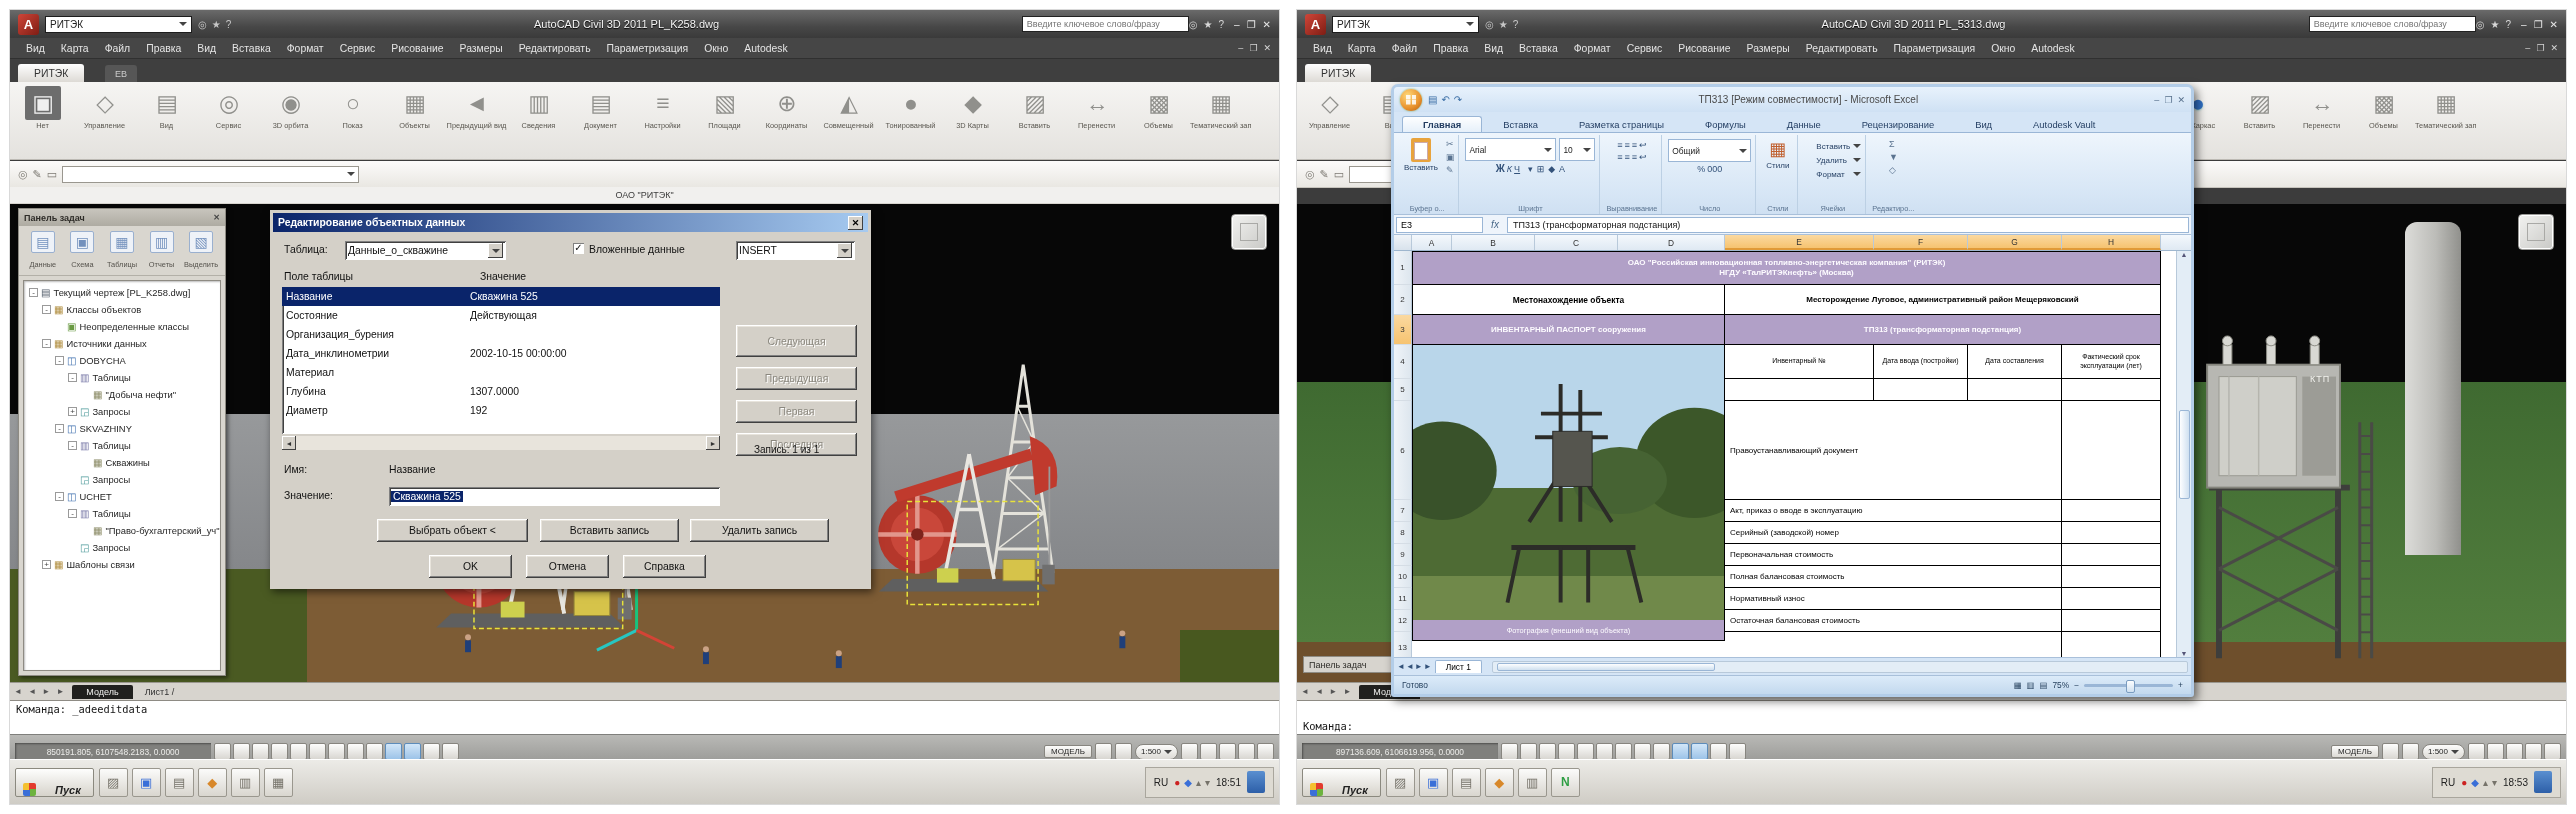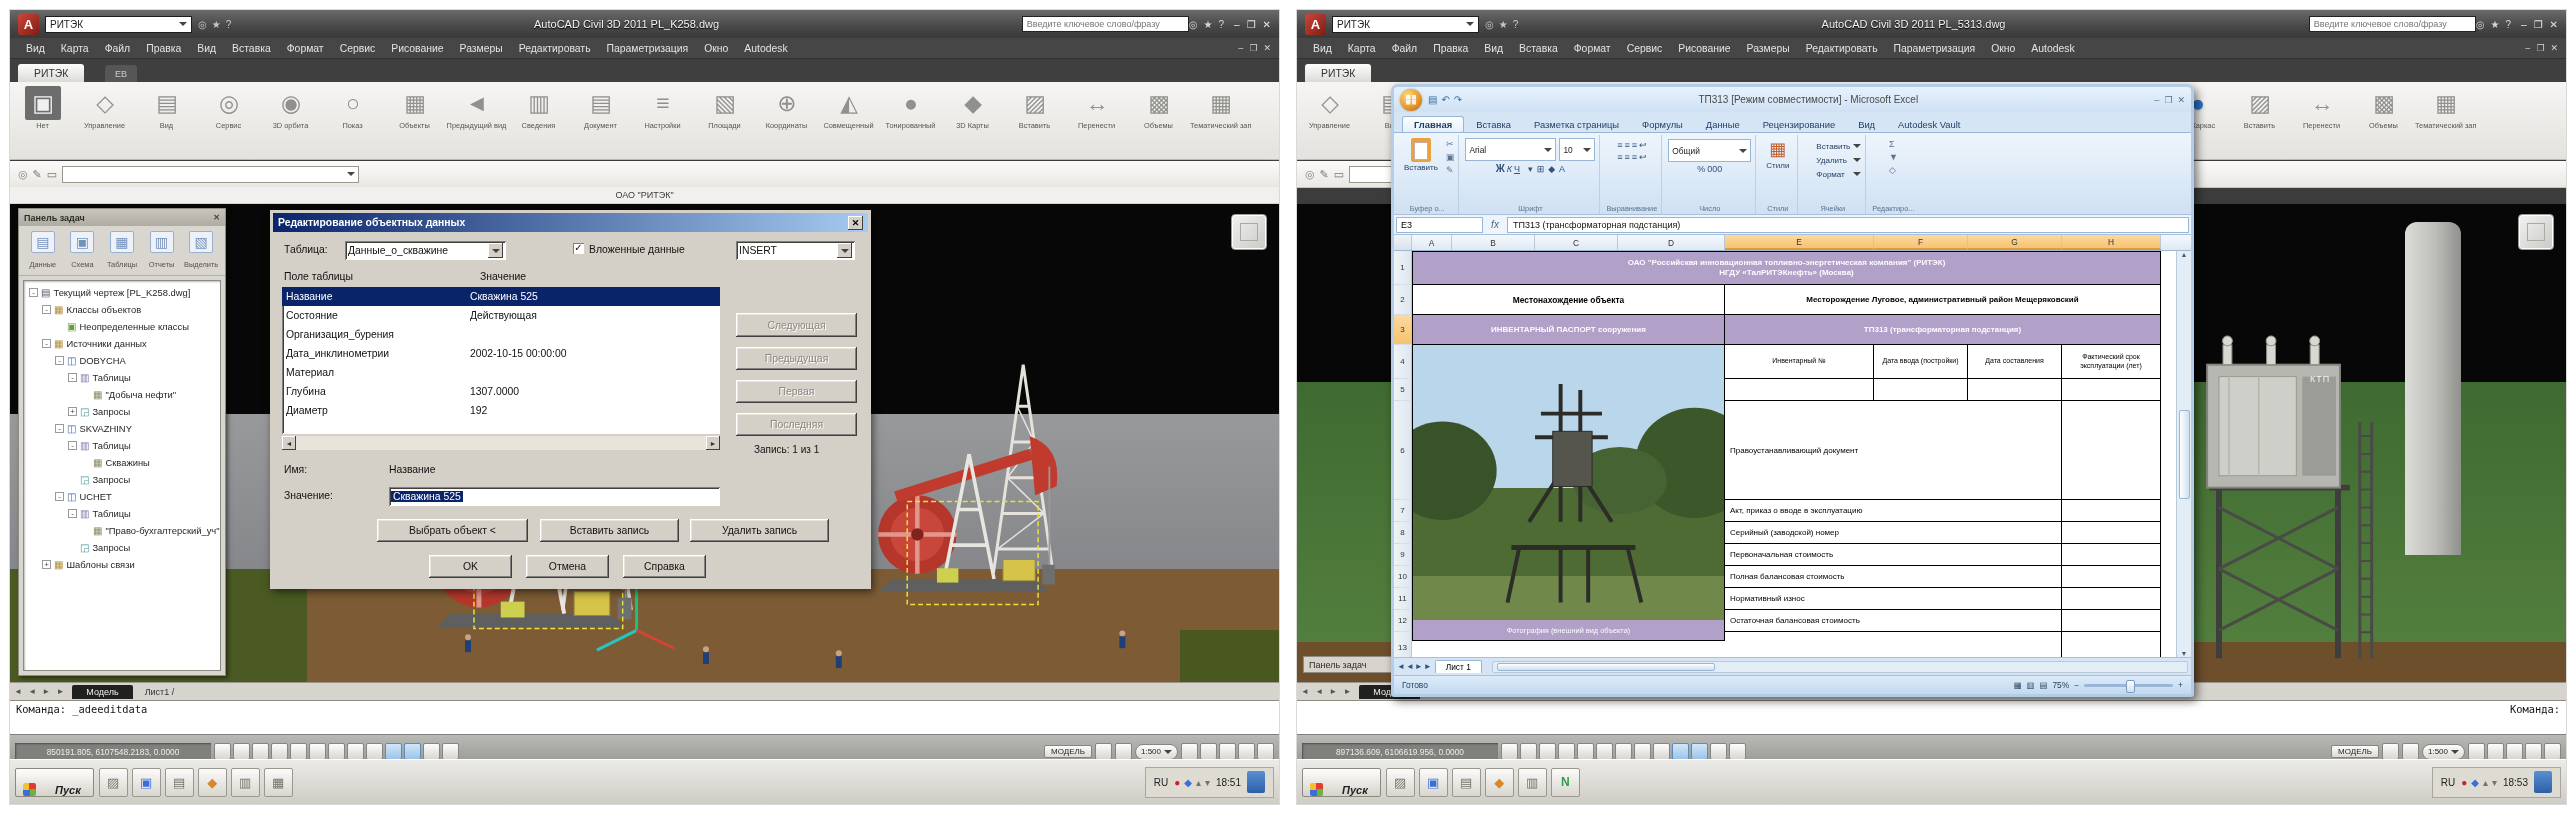--- a/index.html
+++ b/index.html
@@ -63,21 +63,21 @@
   .vcube:after{content:"";position:absolute;inset:8px;border:1px solid #a9a9a6}
 
   .mtabs{position:absolute;top:672px;left:0;right:0;height:18px;background:#d7d4ce;border-top:1px solid #9a978f;
     display:flex;align-items:center;font-size:9px;color:#333;padding-left:4px;gap:2px}
   .mtarrows{color:#555;font-size:8px;letter-spacing:2px;margin-right:4px}
   .modeltab{background:#20201e;color:#f0f0ee;padding:2px 14px;border-radius:2px 2px 0 0;font-size:9px}
   .layouttab{padding:2px 10px;color:#333}
 
   .cmd{position:absolute;top:690px;left:0;right:0;height:34px;background:#fff;border-top:1px solid #8e8b84;
     font-family:"DejaVu Sans Mono",monospace;font-size:10.4px;color:#141414;padding:2px 6px;display:flex;
-    justify-content:space-between;z-index:1}
+    flex-direction:column;justify-content:space-between;z-index:1}
 
   .sbar{position:absolute;top:724px;left:0;right:0;height:26px;background:linear-gradient(#b9b9b6,#9d9d9a);
     border-top:1px solid #7f7f7c;display:flex;align-items:flex-end;gap:3px;padding:0 5px;z-index:5}
   .coords{width:196px;height:17px;background:#80807d;box-shadow:inset 1px 1px 2px #4e4e4c;color:#ececea;
     font-size:8.4px;display:flex;align-items:center;justify-content:center;white-space:nowrap}
   .tgl{width:17px;height:17px;background:linear-gradient(#fdfdfc,#d8d6d1);border:1px solid #87857f;border-radius:2px;flex:0 0 auto}
   .tgl.on{background:linear-gradient(#d2e6f8,#9cc3e8);border-color:#5d8cba}
   .sbright{margin-left:auto;display:flex;align-items:center;gap:3px;font-size:8.4px;color:#1f1f1f}
   .sblabel{background:linear-gradient(#fcfcfb,#dcdad5);border:1px solid #87857f;border-radius:2px;padding:1px 6px;font-size:8px}
   .scalebox{background:linear-gradient(#fcfcfb,#dcdad5);border:1px solid #87857f;border-radius:8px;padding:1px 5px;
@@ -154,21 +154,21 @@
     background:linear-gradient(#e8f2fc,#cfe1f4)}
   .orb{width:22px;height:22px;border-radius:50%;background:radial-gradient(circle at 35% 30%,#ffd97a,#e8912d 60%,#b05e10);
     box-shadow:0 0 2px #7a5;position:relative;flex:0 0 auto}
   .orb:after{content:"";position:absolute;inset:6px;background:
     linear-gradient(#fff,#fff) 0 0/45% 45% no-repeat,linear-gradient(#fff,#fff) 100% 0/45% 45% no-repeat,
     linear-gradient(#fff,#fff) 0 100%/45% 45% no-repeat,linear-gradient(#fff,#fff) 100% 100%/45% 45% no-repeat;opacity:.85}
   .xl-qat{display:flex;gap:4px;font-size:10px;color:#3b6ea5}
   .xl-ttl{flex:1;text-align:center;font-size:10px;color:#4a4a4a;white-space:nowrap;overflow:hidden}
   .xl-ctl{display:flex;gap:5px;font-size:9px;color:#5a7austria;color:#57708c}
   .xl-tabs{height:20px;display:flex;align-items:flex-end;gap:1px;padding:0 8px;background:#d5e5f6}
-  .xtab{font-size:9.4px;color:#1f3a5f;padding:2px 11px;border-radius:3px 3px 0 0;white-space:nowrap}
+  .xtab{font-size:9.4px;color:#1f3a5f;padding:2px 20px;border-radius:3px 3px 0 0;white-space:nowrap}
   .xtab.active{background:linear-gradient(#fdfeff,#e6f0fa);border:1px solid #9ab6d6;border-bottom:none;font-weight:bold}
   .xl-ribbon{height:83px;background:linear-gradient(#eef5fc,#d8e7f6 70%,#cfe0f2);border-top:1px solid #9ab6d6;
     border-bottom:1px solid #a9c0da;display:flex;padding:2px 2px 0;gap:2px}
   .xgrp{border-right:1px solid #bcd0e4;display:flex;flex-direction:column;align-items:center;padding:1px 4px 0;position:relative}
   .xgrp-lbl{margin-top:auto;font-size:7.4px;color:#5a7390;padding-bottom:1px;white-space:nowrap}
   .xbig{display:flex;flex-direction:column;align-items:center;gap:1px;padding:2px 4px}
   .clipico{width:20px;height:24px;background:#e8a33d;border-radius:2px;position:relative}
   .clipico:after{content:"";position:absolute;left:3px;top:4px;right:3px;bottom:2px;background:#fff;border:1px solid #caa}
   .xbig .xbl{font-size:8px;color:#1f3a5f}
   .xsm{display:flex;gap:3px;font-size:9px;color:#5a7390}
@@ -655,21 +655,21 @@
             <span class="df">Диаметр</span>
             <span class="dv">192</span>
           </div>
         </div>
       <div class="hscroll">
         <span class="harrow">◄</span>
         <span class="harrow">►</span>
       </div>
       <div style="position: absolute; left: 466px; top: 99px; width: 121px;">
 
-          <div class="w98btn disabled navbtn" style="left:466px;width:121px;height:24px;position:relative;margin:4px 0 10px;left:0">
+          <div class="w98btn disabled navbtn" style="left:466px;width:121px;height:32px;position:relative;margin:16px 0 10px;left:0">
             <span>Следующая</span>
           </div>
 
           <div class="w98btn disabled navbtn" style="left:466px;width:121px;height:23px;position:relative;margin:0 0 10px;left:0">
             <span>Предыдущая</span>
           </div>
 
           <div class="w98btn disabled navbtn" style="left:466px;width:121px;height:23px;position:relative;margin:0 0 10px;left:0">
             <span>Первая</span>
           </div>

